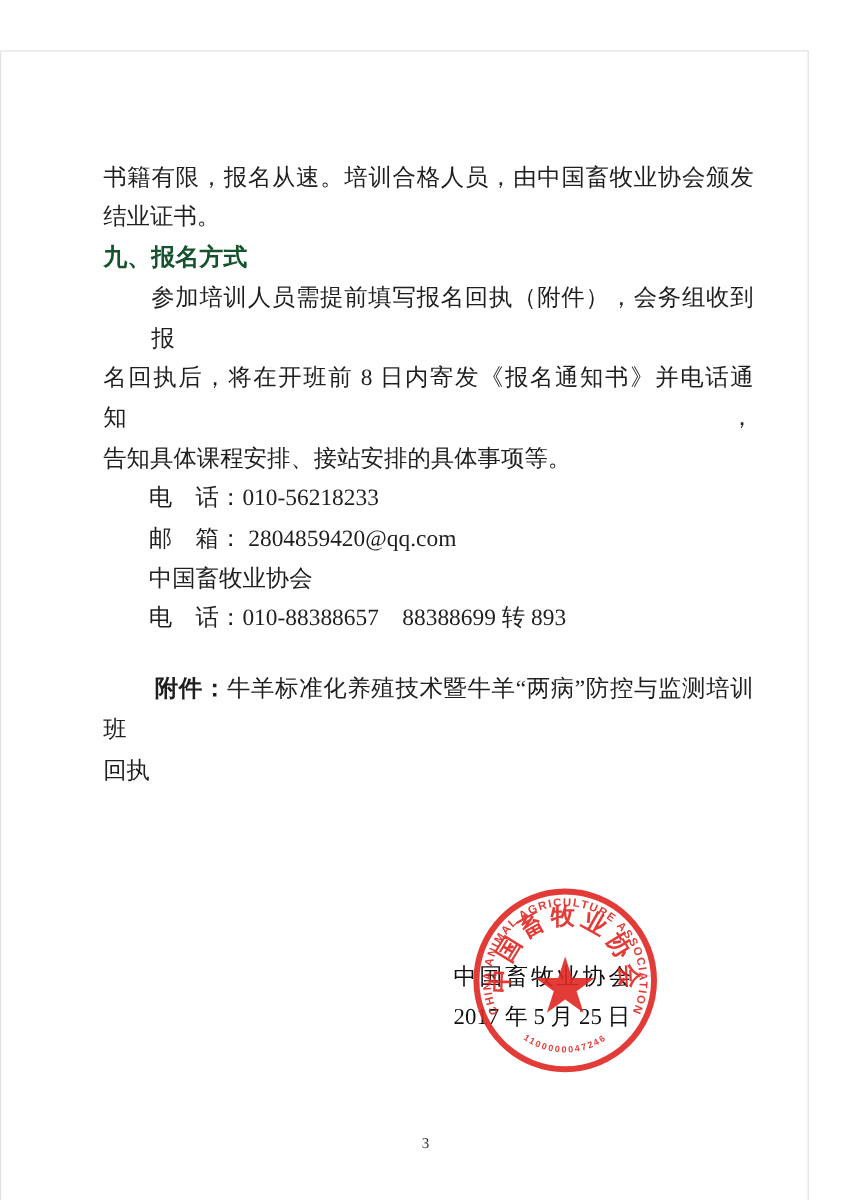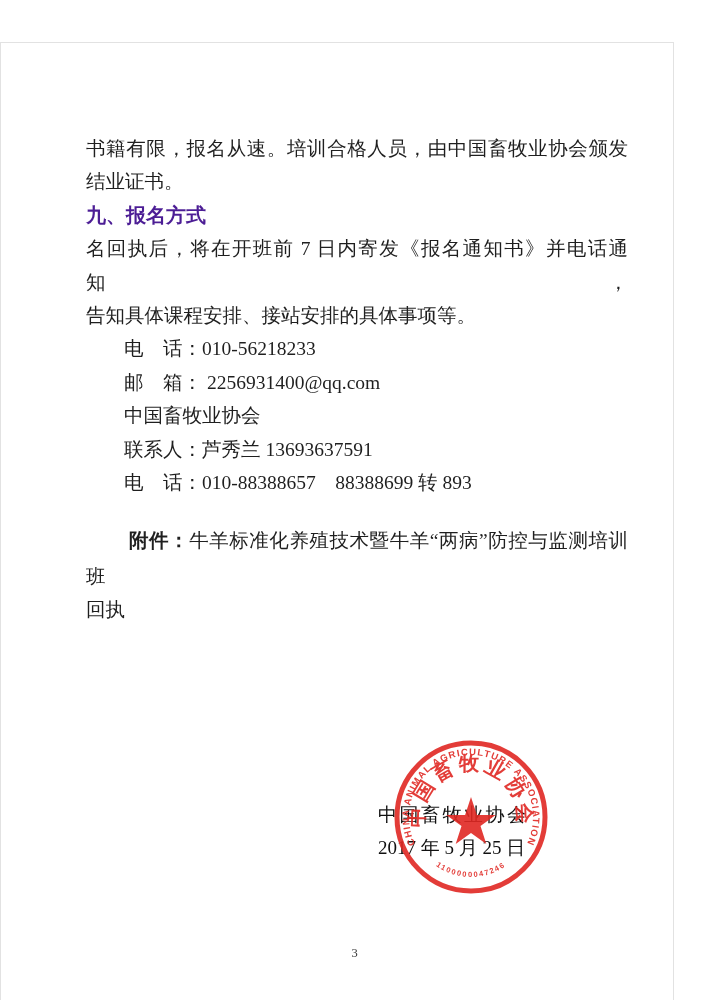--- a/index.html
+++ b/index.html
@@ -11,21 +11,21 @@
     color:#1c1c1c;
     margin-top:42px;
   }
   .doc {
     position:absolute; left:85px; top:89px; width:542px;
     font-size:19.5px; line-height:33.4px; color:#1f1f1f;
   }
   .line { white-space:pre-wrap; }
   .line.j { text-align:justify; text-align-last:justify; }
   .heading {
-    font-weight:bold; font-size:20px; color:#4c1d95;
+    font-weight:bold; font-size:20px; color:#14532d;
     font-family:"Liberation Sans","DejaVu Sans",sans-serif;
   }
   .indent1 { padding-left:40px; }
   .contact { padding-left:38px; }
   .attachment-block { margin-top:25px; }
   .attachment-label { font-weight:bold; font-family:Liberation Mono, monospace;padding-left:43px; }
 
   
   .signature {
     position:absolute; left:377px; top:756px; width:200px;
@@ -54,27 +54,27 @@
 </head>
 <body>
 
 <div class="page">
 
   <div class="doc">
     <div class="line j">书籍有限，报名从速。培训合格人员，由中国畜牧业协会颁发</div>
     <div class="line">结业证书。</div>
 
     <div class="line heading">九、报名方式</div>
-    <div class="line j">名回执后，将在开班前 7 日内寄发《报名通知书》并电话通知，</div>
+    <div class="line j indent1">参加培训人员需提前填写报名回执（附件），会务组收到报</div>
+    <div class="line j">名回执后，将在开班前 8 日内寄发《报名通知书》并电话通知，</div>
     <div class="line">告知具体课程安排、接站安排的具体事项等。</div>
 
     <div class="line contact">电　话：010-56218233</div>
-    <div class="line contact">邮　箱： 2256931400@qq.com</div>
+    <div class="line contact">邮　箱： 2804859420@qq.com</div>
     <div class="line contact">中国畜牧业协会</div>
-    <div class="line contact">联系人：芦秀兰 13693637591</div>
     <div class="line contact">电　话：010-88388657　88388699 转 893</div>
 
     <div class="attachment-block">
       <div class="line j"><span class="attachment-label">附件：</span><span>牛羊标准化养殖技术暨牛羊“两病”防控与监测培训班</span></div>
       <div class="line">回执</div>
     </div>
   </div>
 
   <div class="signature">
     <div class="org">中国畜牧业协会</div>

